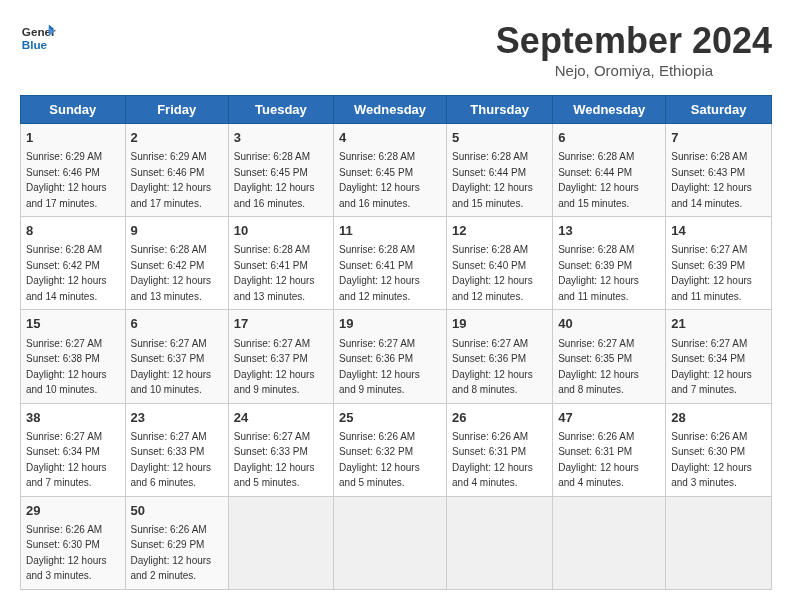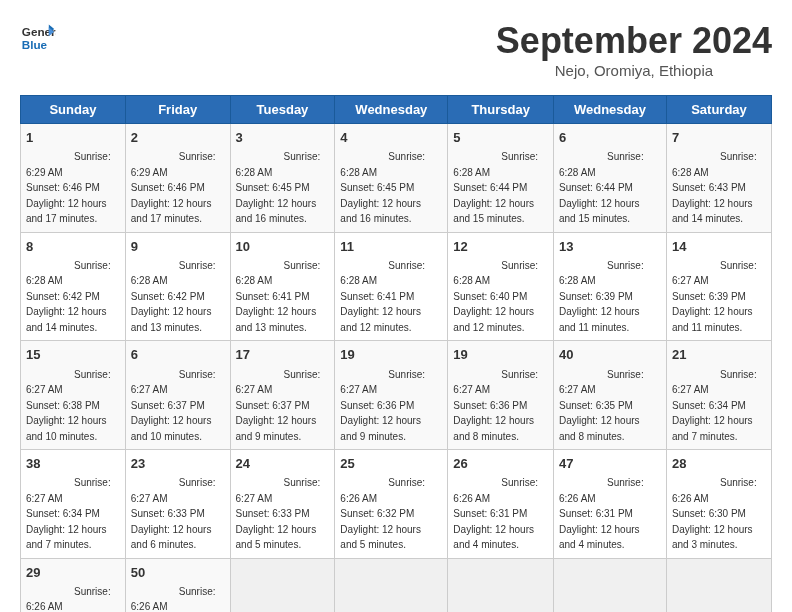--- a/index.html
+++ b/index.html
@@ -69,21 +69,20 @@
     .day-num {
       font-size: 13px;
       font-weight: bold;
       display: block;
       margin-bottom: 2px;
     }
     .day-detail {
       font-size: 10px;
       color: #333;
       line-height: 1.45;
-      margin-left: 48px;
     }
     .empty-cell {
       background: #f0f0f0 !important;
     }
   </style>
 </head>
 <body>
 
 <div class="header">
   <div class="logo">

